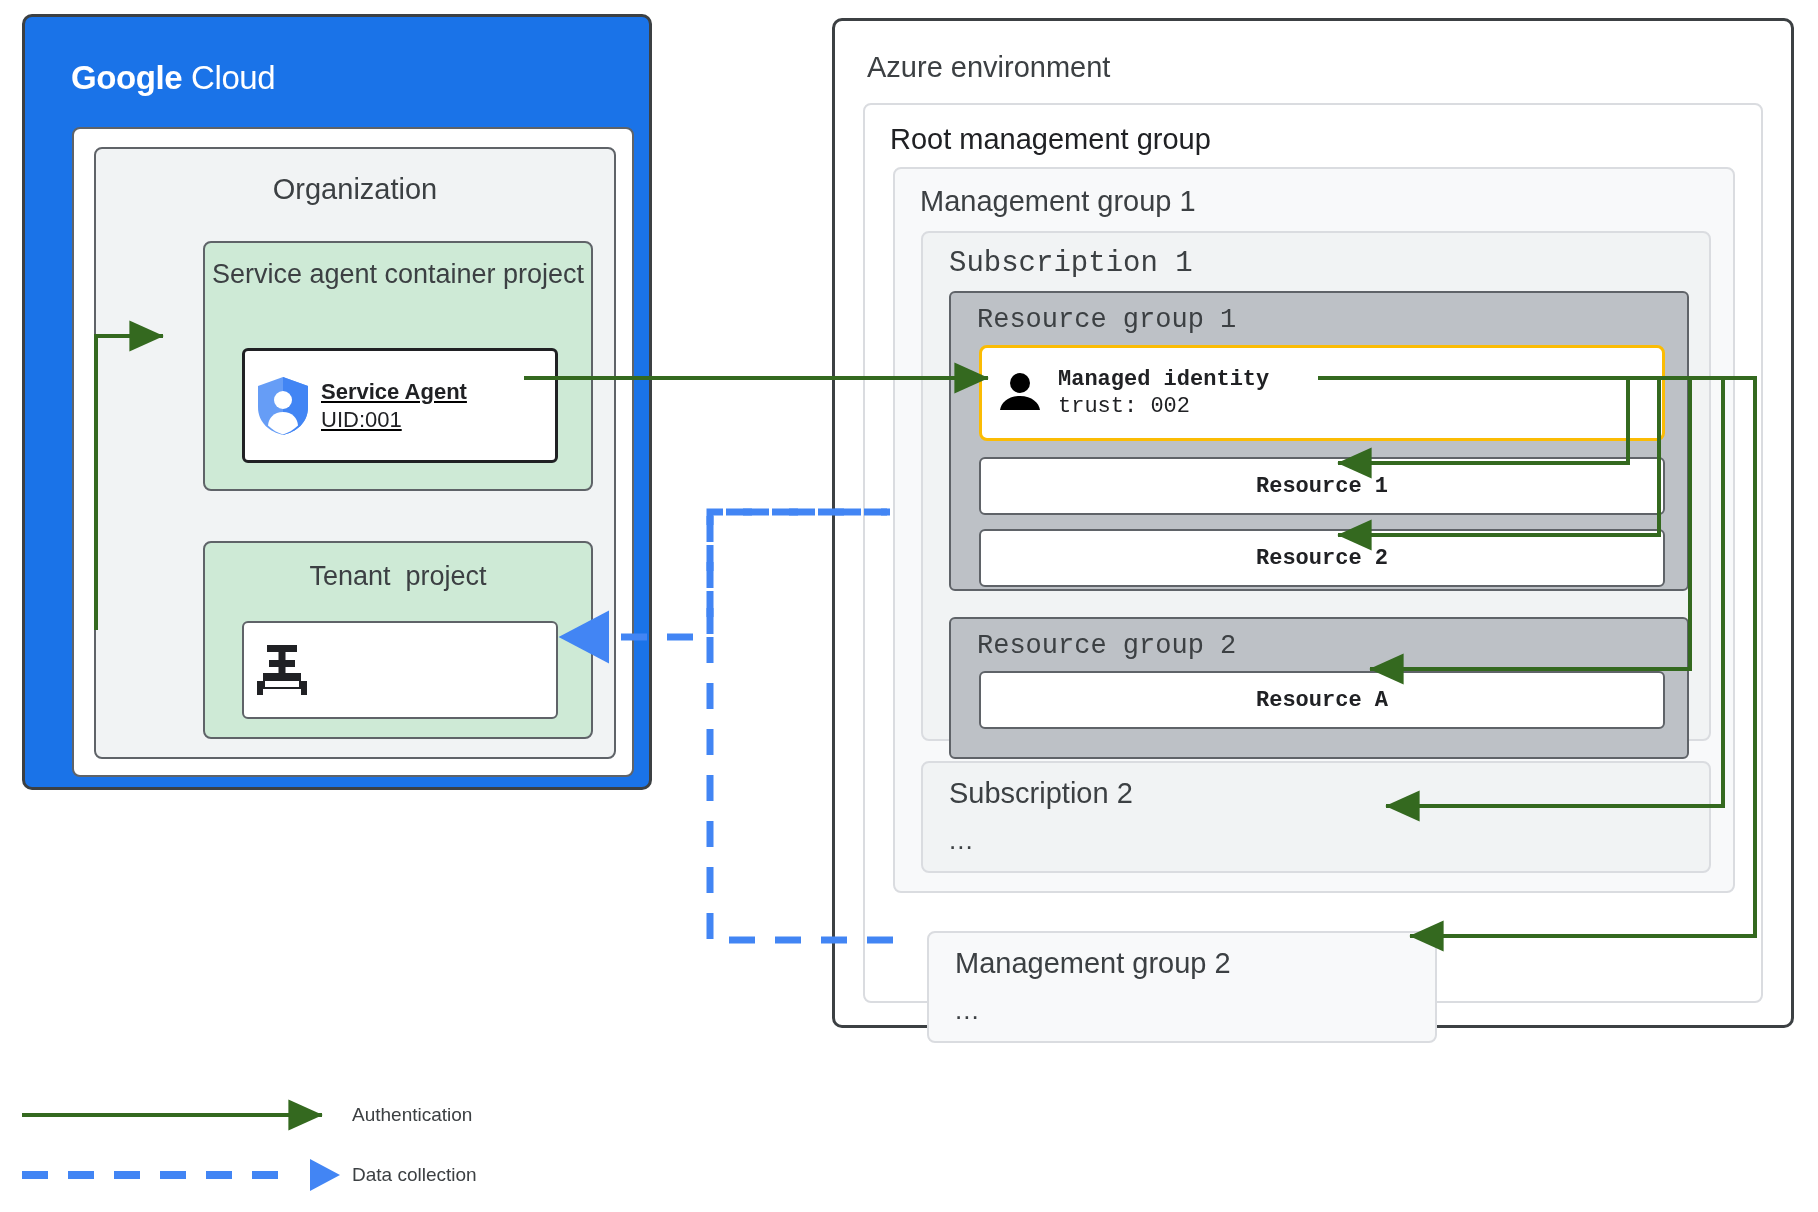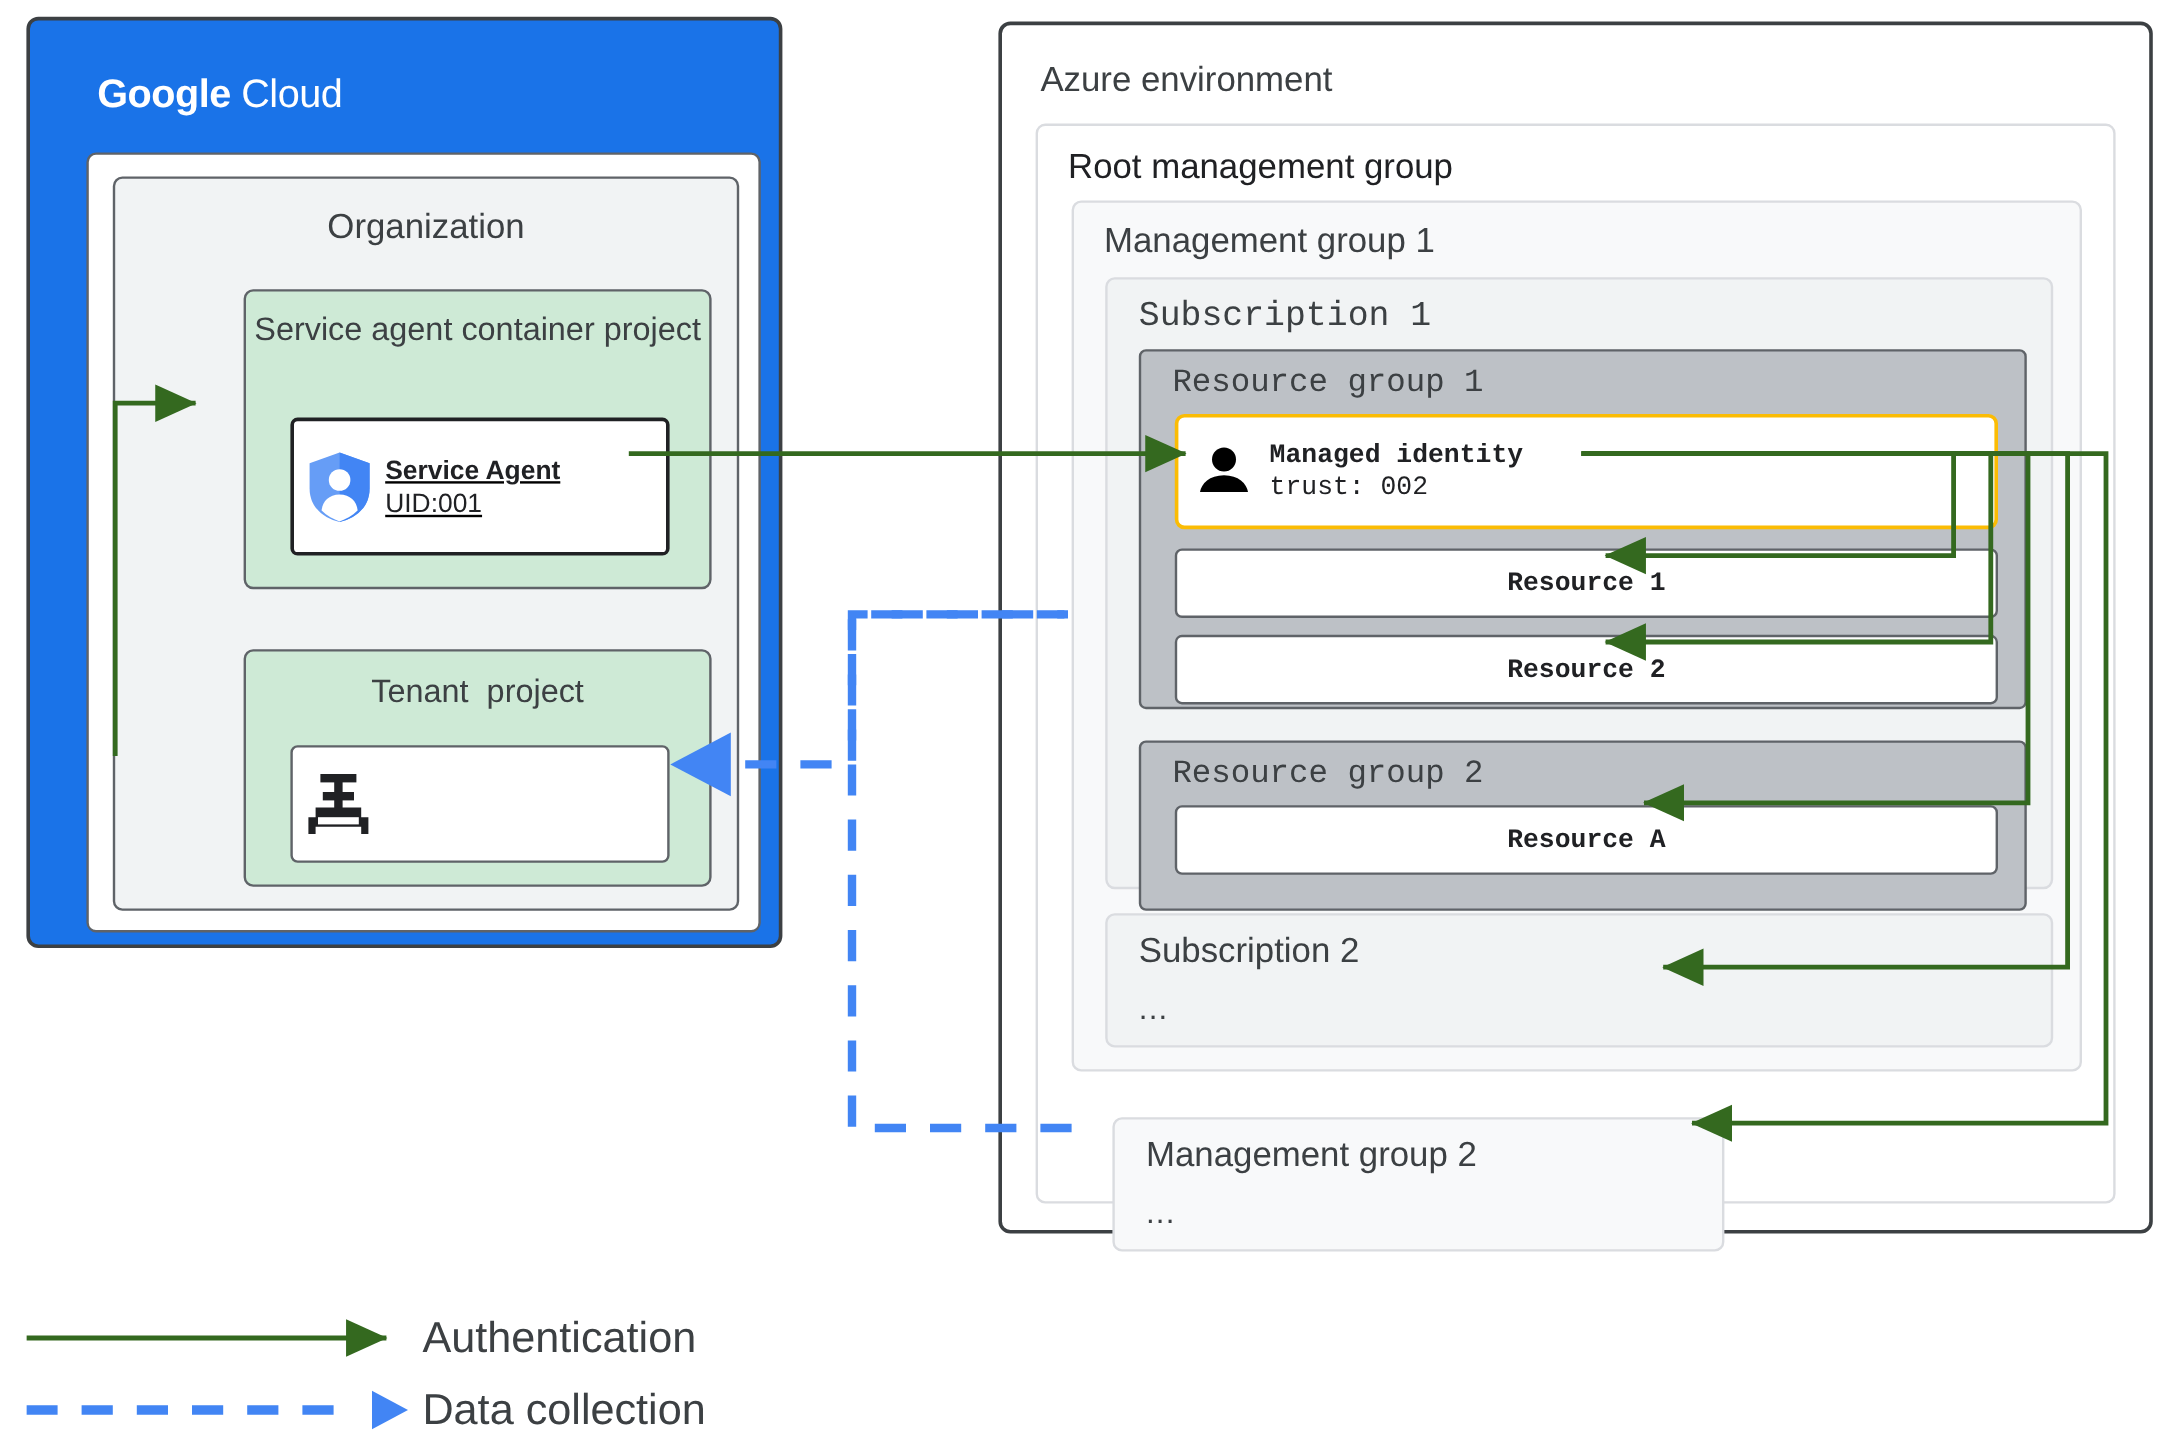--- a/index.html
+++ b/index.html
@@ -13,21 +13,21 @@
 
   
   #wires { position: absolute; left: 0; top: 0; width: 1818px; height: 1212px; pointer-events: none; z-index: 5; }
 
   
   .gcp-panel {
     position: absolute; left: 22px; top: 14px; width: 630px; height: 776px;
     background: #1a73e8; border: 3px solid #3c4043; border-radius: 10px;
   }
   .gcp-logo {
-    position: absolute; left: 56px; top: 42px;
+    position: absolute; left: 46px; top: 42px;
     color: #ffffff; font-size: 33px; letter-spacing: -0.4px; white-space: nowrap;
   }
   .gcp-logo b { font-weight: 700; }
   .gcp-logo span { font-weight: 400; }
 
   .gcp-inner {
     position: absolute; left: 47px; top: 110px; width: 562px; height: 650px;
     background: #ffffff; border: 2px solid #5f6368; border-radius: 8px;
   }
   .org-box {
@@ -113,21 +113,21 @@
 
   .mg2 {
     position: absolute; left: 62px; top: 826px; width: 510px; height: 112px;
     background: #f8f9fa; border: 2px solid #dadce0; border-radius: 8px;
   }
   .mg2-title { position: absolute; left: 26px; top: 14px; font-size: 29px; color: #3c4043; }
 
   
   .legend { position: absolute; left: 22px; top: 1085px; width: 600px; }
   .legend-row { position: relative; height: 60px; }
-  .legend-label { position: absolute; left: 330px; top: 50%; transform: translateY(-50%); font-size: 36px; color: #3c4043; }
+  .legend-label { position: absolute; left: 330px; top: 50%; transform: translateY(-50%); font-size: 19px; color: #3c4043; }
 </style>
 </head>
 <body>
 
 <div id="stage">
 
   <div class="gcp-panel">
     <div class="gcp-logo"><b>Google</b> <span>Cloud</span></div>
 
     <div class="gcp-inner">

